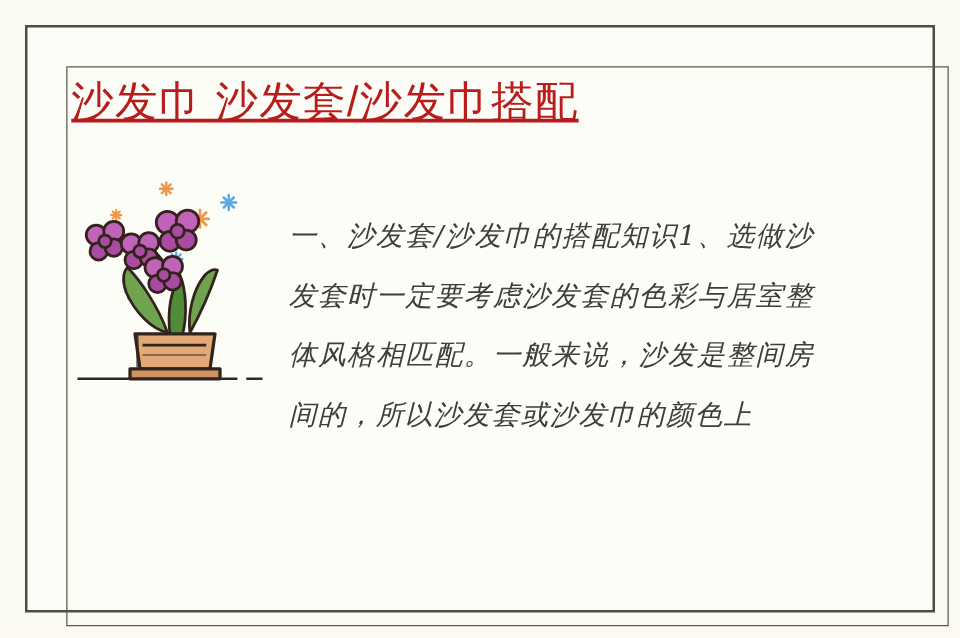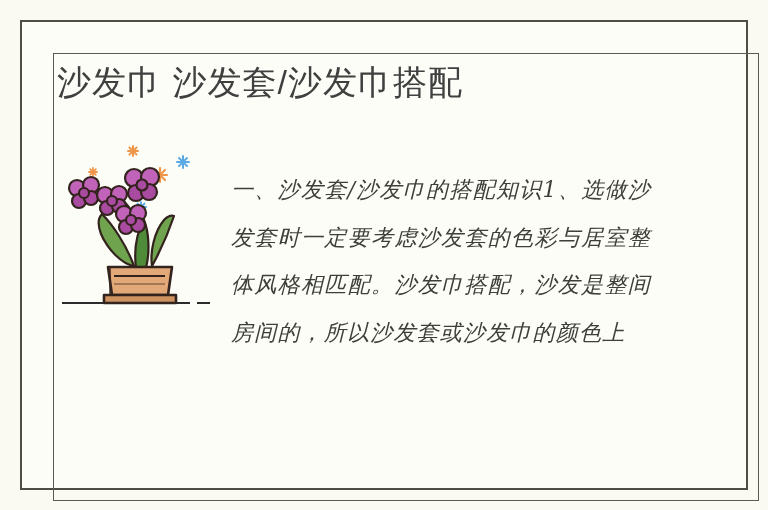--- a/index.html
+++ b/index.html
@@ -46,24 +46,25 @@
 
   
   .title {
     position: absolute;
     left: 57px;
     top: 59px;
     width: 640px;
     font-size: 34px;
     line-height: 46px;
     letter-spacing: 1px;
-    color: #404040;
+    color: #b91c1c;
     font-weight: 300;
     white-space: nowrap;
     font-family: "Liberation Sans", "DejaVu Sans", sans-serif;
+    text-decoration: underline;
   }
 
   
   .illustration {
     position: absolute;
     left: 52px;
     top: 140px;
     width: 160px;
     height: 172px;
   }
@@ -191,15 +192,15 @@
       </g>
 
       <g stroke="#2b2b2b" stroke-width="2" stroke-linecap="butt">
         <line x1="10" y1="163" x2="52" y2="163"></line>
         <line x1="124" y1="163" x2="138" y2="163"></line>
         <line x1="145" y1="163" x2="158" y2="163"></line>
       </g>
     </svg>
   </div>
 
-  <div class="bodytext">一、沙发套/沙发巾的搭配知识1、选做沙发套时一定要考虑沙发套的色彩与居室整体风格相匹配。沙发巾搭配，沙发是整间房间的，所以沙发套或沙发巾的颜色上</div>
+  <div class="bodytext">一、沙发套/沙发巾的搭配知识1、选做沙发套时一定要考虑沙发套的色彩与居室整体风格相匹配。一般来说，沙发是整间房间的，所以沙发套或沙发巾的颜色上</div>
 
 </div>
 
 </body></html>

